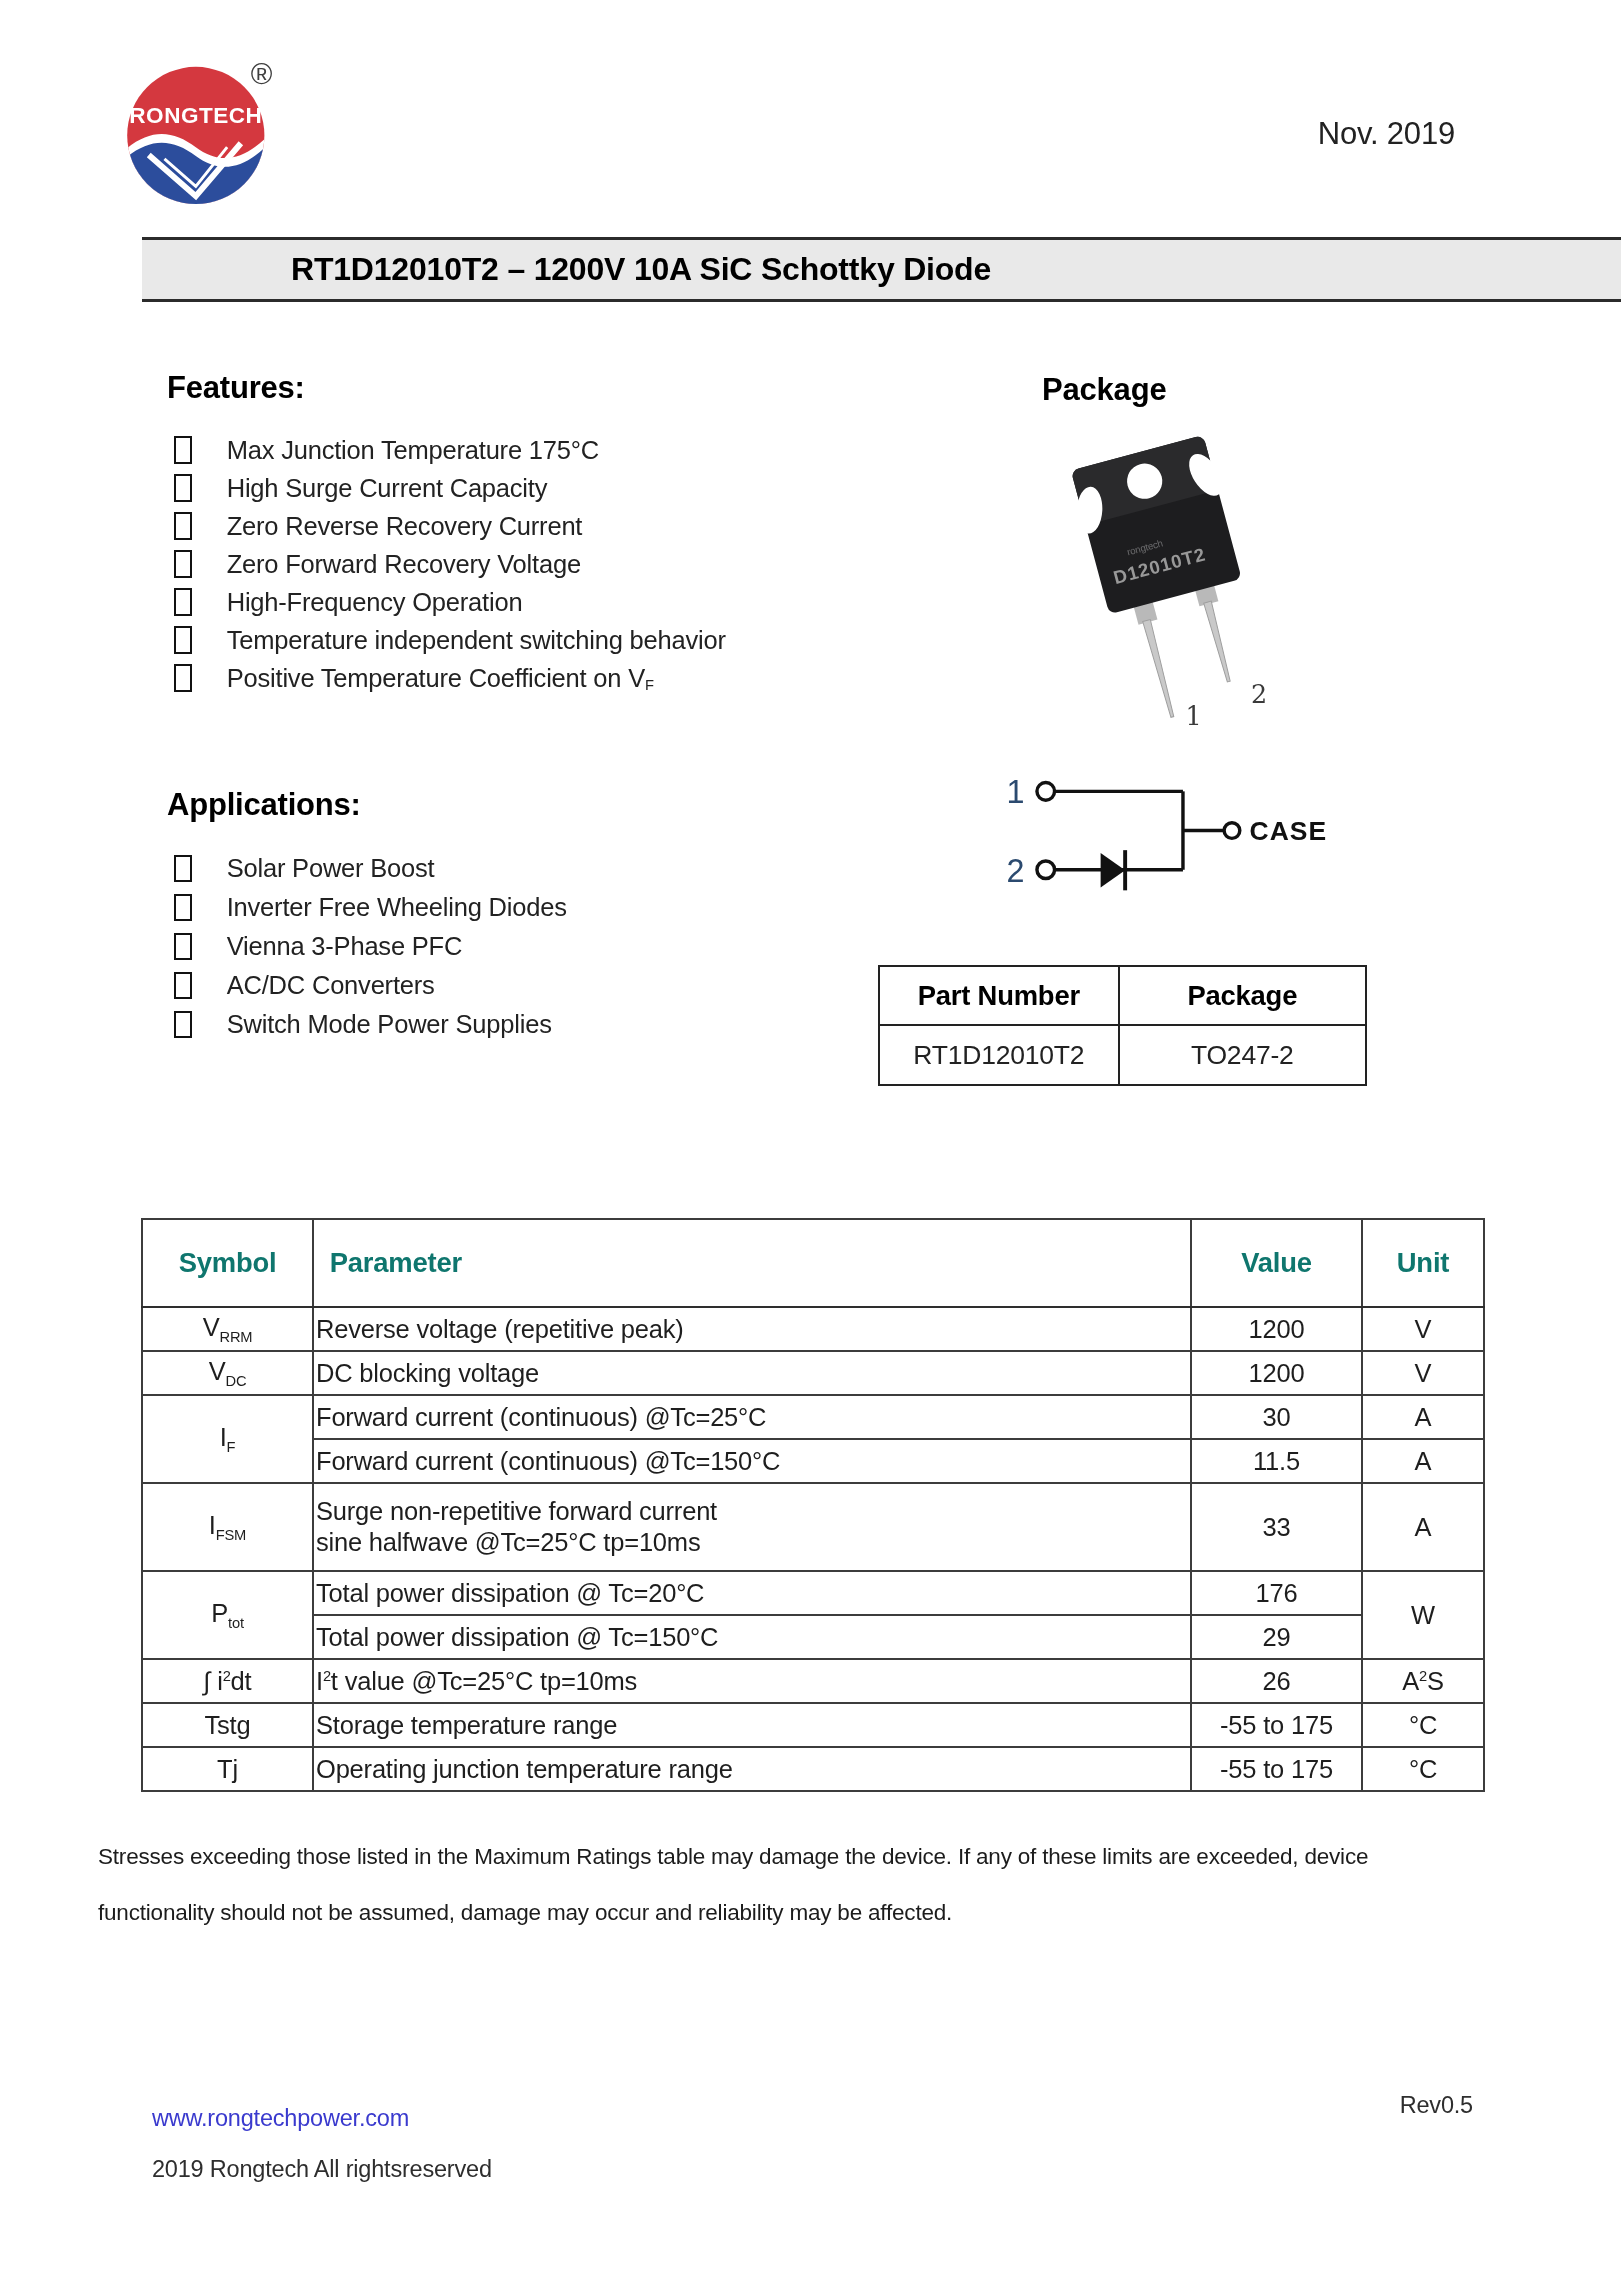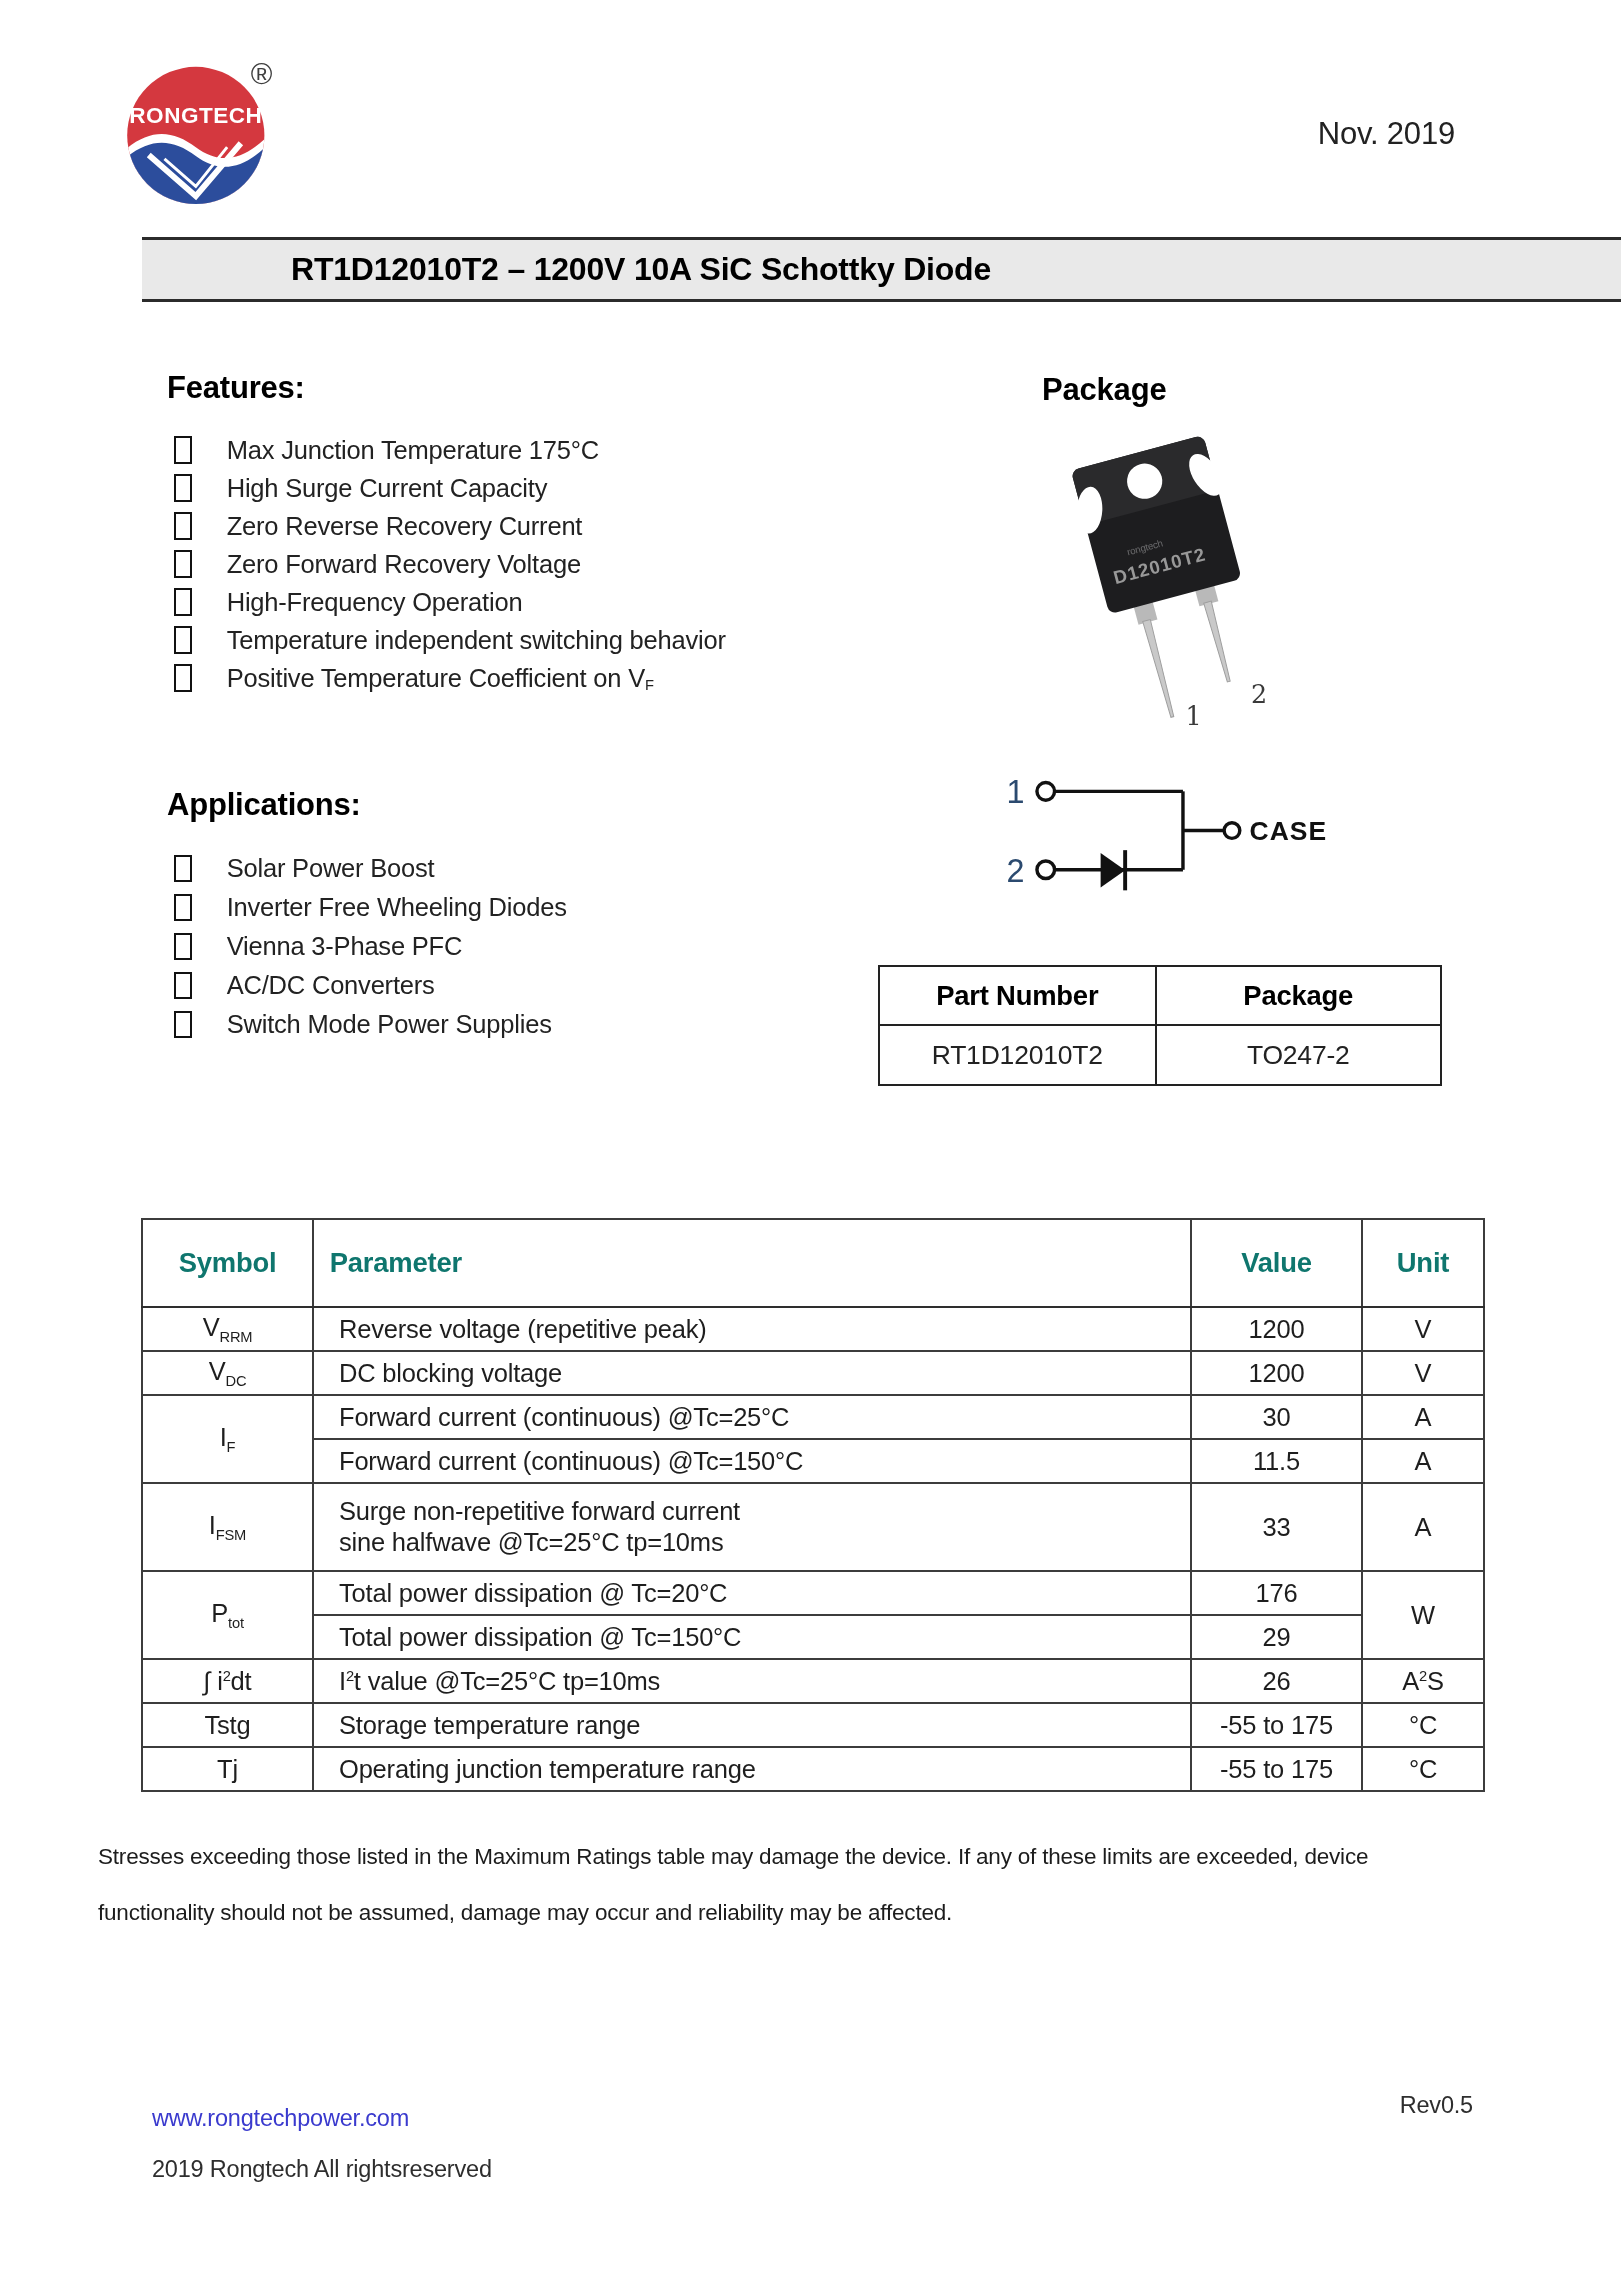--- a/index.html
+++ b/index.html
@@ -43,21 +43,21 @@
     width:13.7px;height:23.5px;
     border:2.5px solid #111;
     margin-right:35px;
     flex:0 0 auto;
   }
   .blist sub{font-size:14.7px;align-self:flex-end;margin-bottom:3.9px;}
 
   
   table.pn{
     border-collapse:collapse;table-layout:fixed;
-    width:564px;border:2.9px solid #222;
+    width:489px;border:2.9px solid #222;
   }
   table.pn th,table.pn td{
     border:2px solid #222;text-align:center;vertical-align:middle;
   }
   table.pn th{height:55px;font-size:27.4px;font-weight:bold;color:#000;}
   table.pn td{height:56px;font-size:26.5px;color:#222;font-weight:normal;}
 
   
   .amr-heading{font-size:33px;color:#000;white-space:nowrap;}
   .amr-heading .bold{font-weight:bold;}
@@ -72,21 +72,21 @@
     border:2px solid #3c3c3c;vertical-align:middle;
     font-size:25.5px;color:#1e1e1e;overflow:hidden;
   }
   table.amr th{
     font-size:27.4px;font-weight:bold;color:#0f766e;
     border-bottom:2.9px solid #2e2e2e;
   }
   table.amr .h90{height:88px;}
   table.amr .h45{height:44px;}
   .cell-sym{text-align:center;}
-  .cell-param{text-align:left;padding-left:25px;}
+  .cell-param{text-align:left;padding-left:2px;}
   .cell-val{text-align:center;}
   .cell-unit{text-align:center;}
   th.cell-param{text-align:left;padding-left:15.7px;}
   table.amr sub{font-size:14.7px;}
   table.amr sup{font-size:14.7px;}
   td.minor-top{border-top:1.5px solid #8a8a8a;margin-left:12px;}
   .param-line2{margin-top:2px;}
 
   
   .notes{font-size:22.5px;color:#1c1c1c;line-height:27.4px;}

